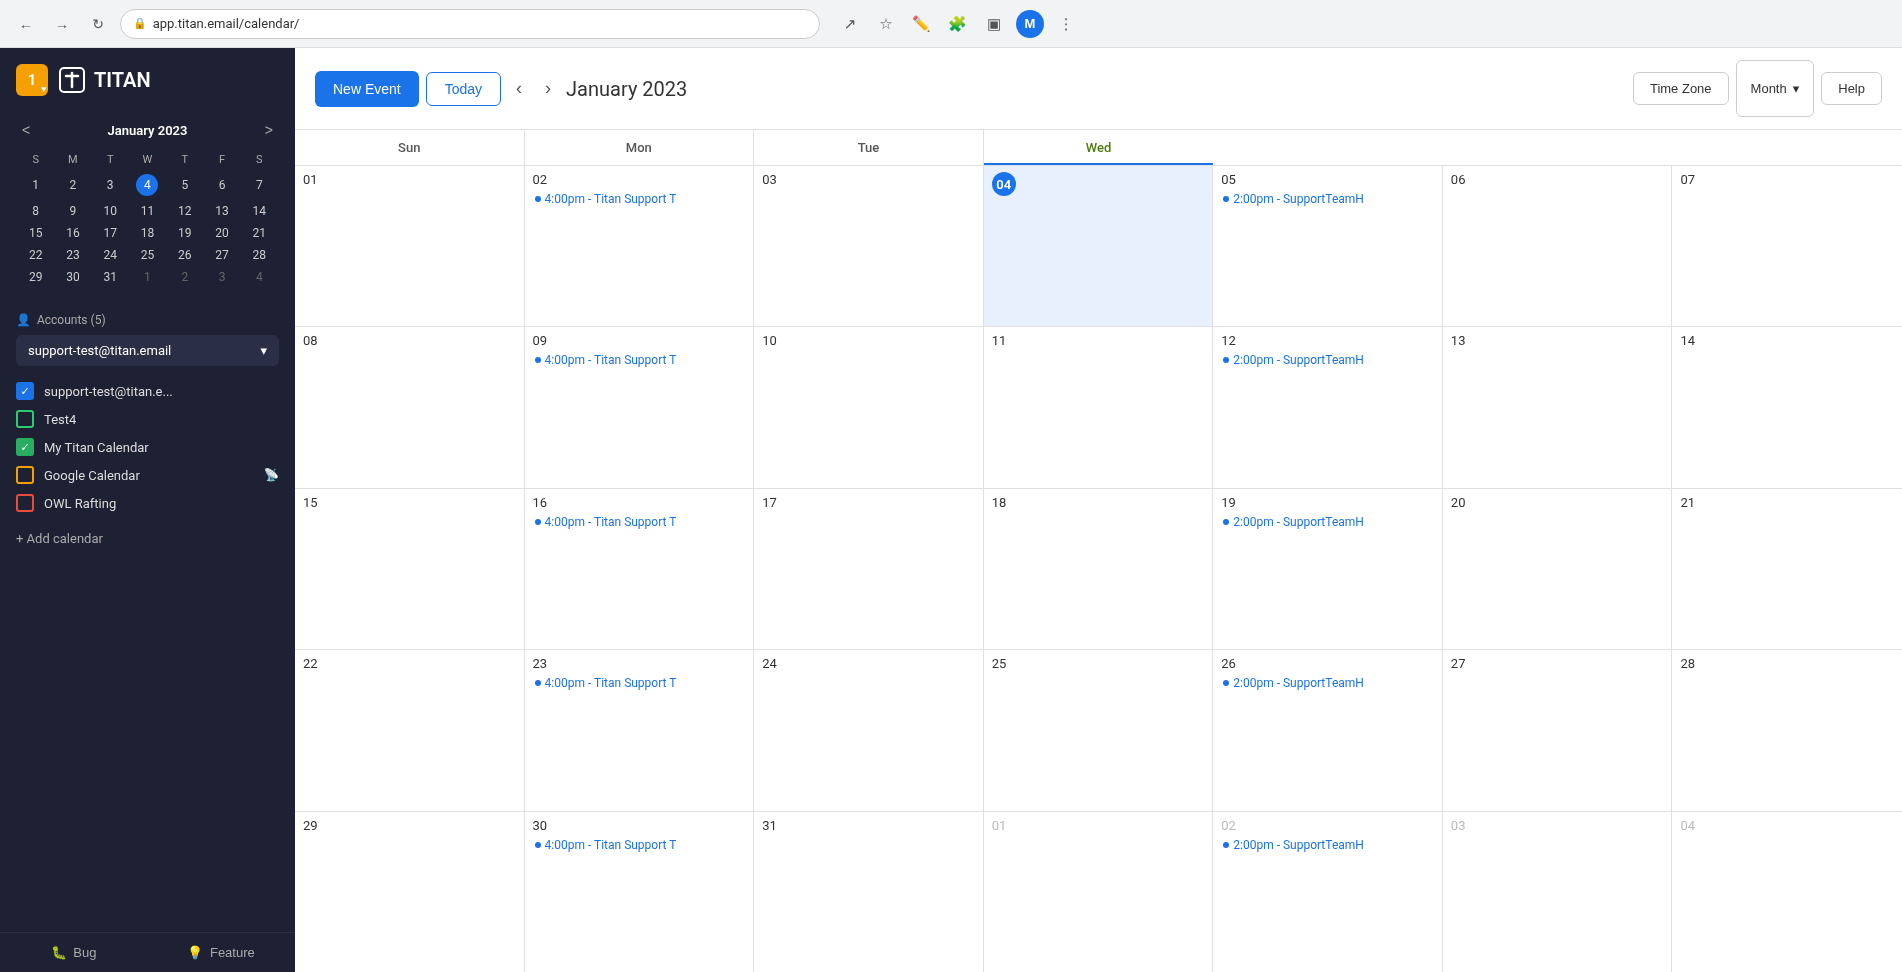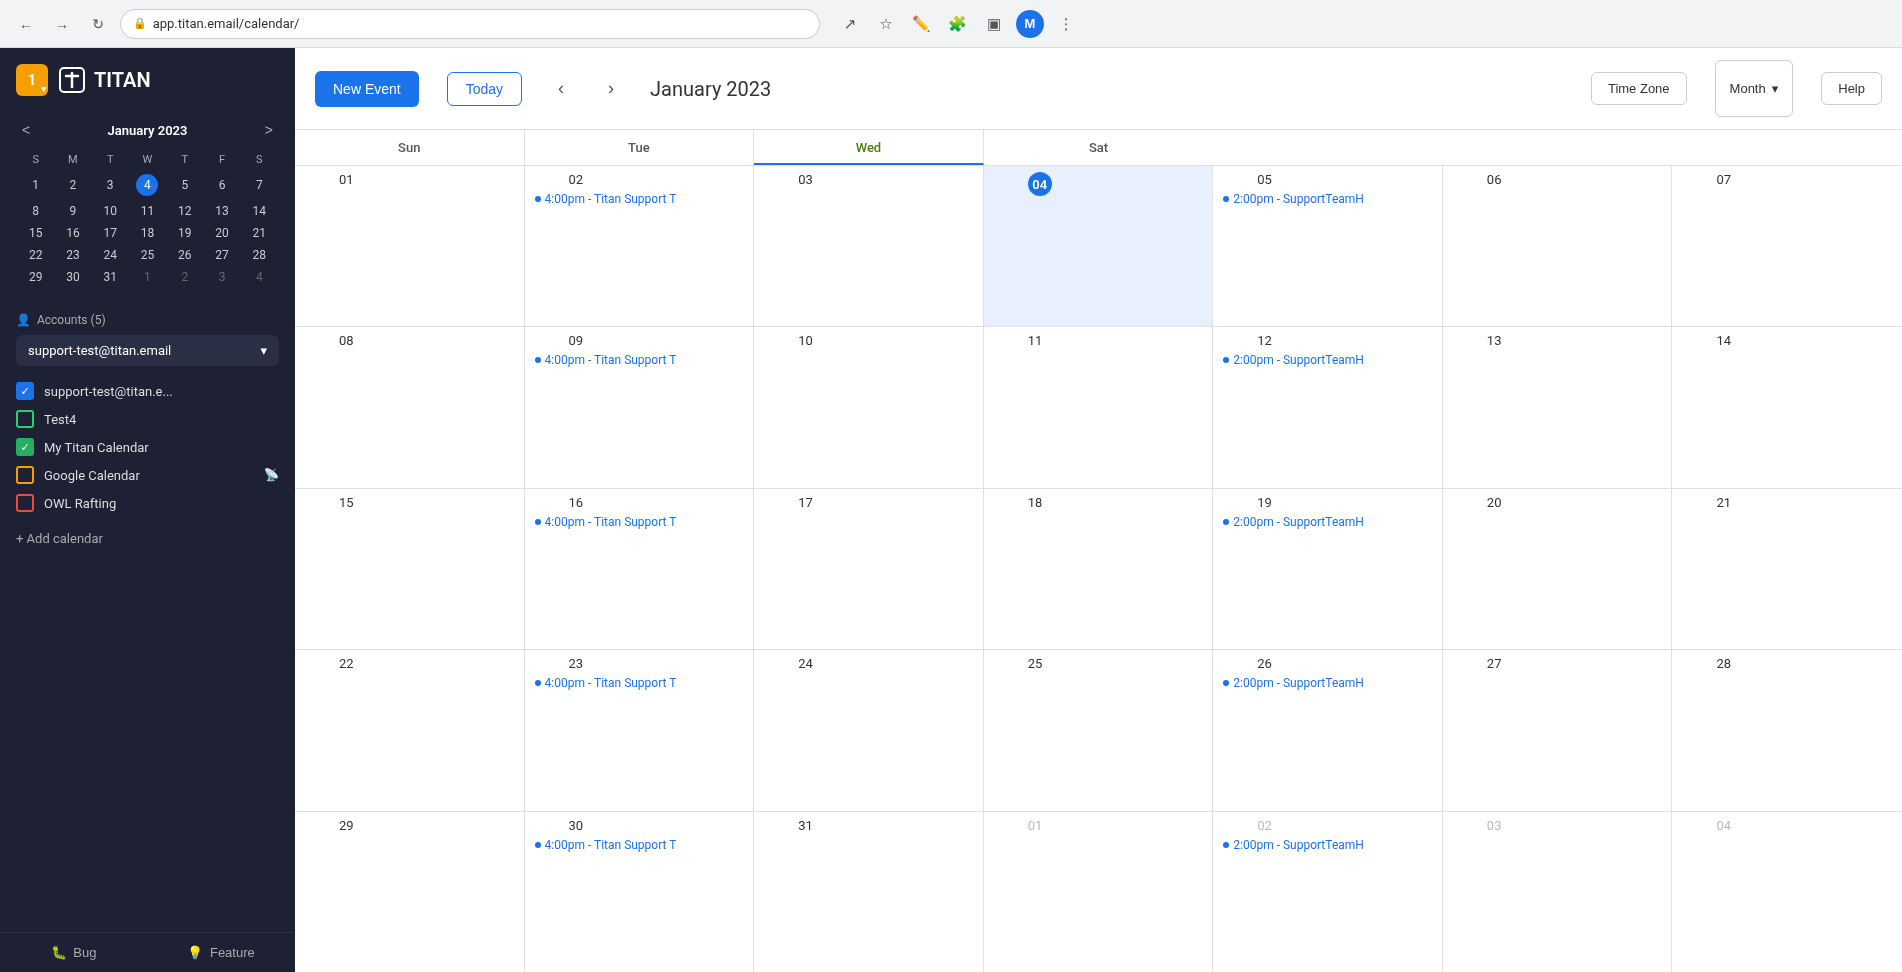--- a/index.html
+++ b/index.html
@@ -238,21 +238,21 @@
       display: flex;
       flex-direction: column;
       overflow: hidden;
     }
 
     
     .calendar-toolbar {
       display: flex;
       align-items: center;
       padding: 12px 20px;
-      gap: 28px;
+      gap: 7px;
       border-bottom: 1px solid #e0e0e0;
       background: #fff;
     }
     .btn-new-event {
       background: #1a73e8;
       color: #fff;
       border: none;
       border-radius: 6px;
       padding: 10px 18px;
       font-size: 14px;
@@ -359,21 +359,20 @@
     }
     .cal-cell:last-child { border-right: none; }
     .cal-cell.today-cell { background: #e8f0fe; }
     .cal-cell.other-month .day-num { color: #bbb; }
 
     .day-num {
       font-size: 13px;
       color: #333;
       font-weight: 400;
       margin-bottom: 4px;
-      margin-left: 36px;
     }
     .day-num.today-num {
       background: #1a73e8;
       color: #fff;
       width: 24px; height: 24px;
       border-radius: 50%;
       display: inline-flex;
       align-items: center;
       justify-content: center;
       font-weight: 600;
@@ -576,23 +575,23 @@
         <span>▾</span>
       </button>
       <button class="btn-help">Help</button>
     </div>
 
     <div class="calendar-grid-container">
 
       <div class="calendar-days-header" id="cal-day-headers">
 
       <div class="cal-day-header">Sun</div>
+          <div class="cal-day-header">Mon</div>
           <div class="cal-day-header">Tue</div>
           <div class="cal-day-header today-header">Wed</div>
-          <div class="cal-day-header">Sat</div>
         </div>
 
       <div class="calendar-weeks" id="calendar-weeks">
 
       <div class="calendar-week">
             <div class="cal-cell">
               <div class="day-num">01</div>
             </div>
             <div class="cal-cell">
               <div class="day-num">02</div>

